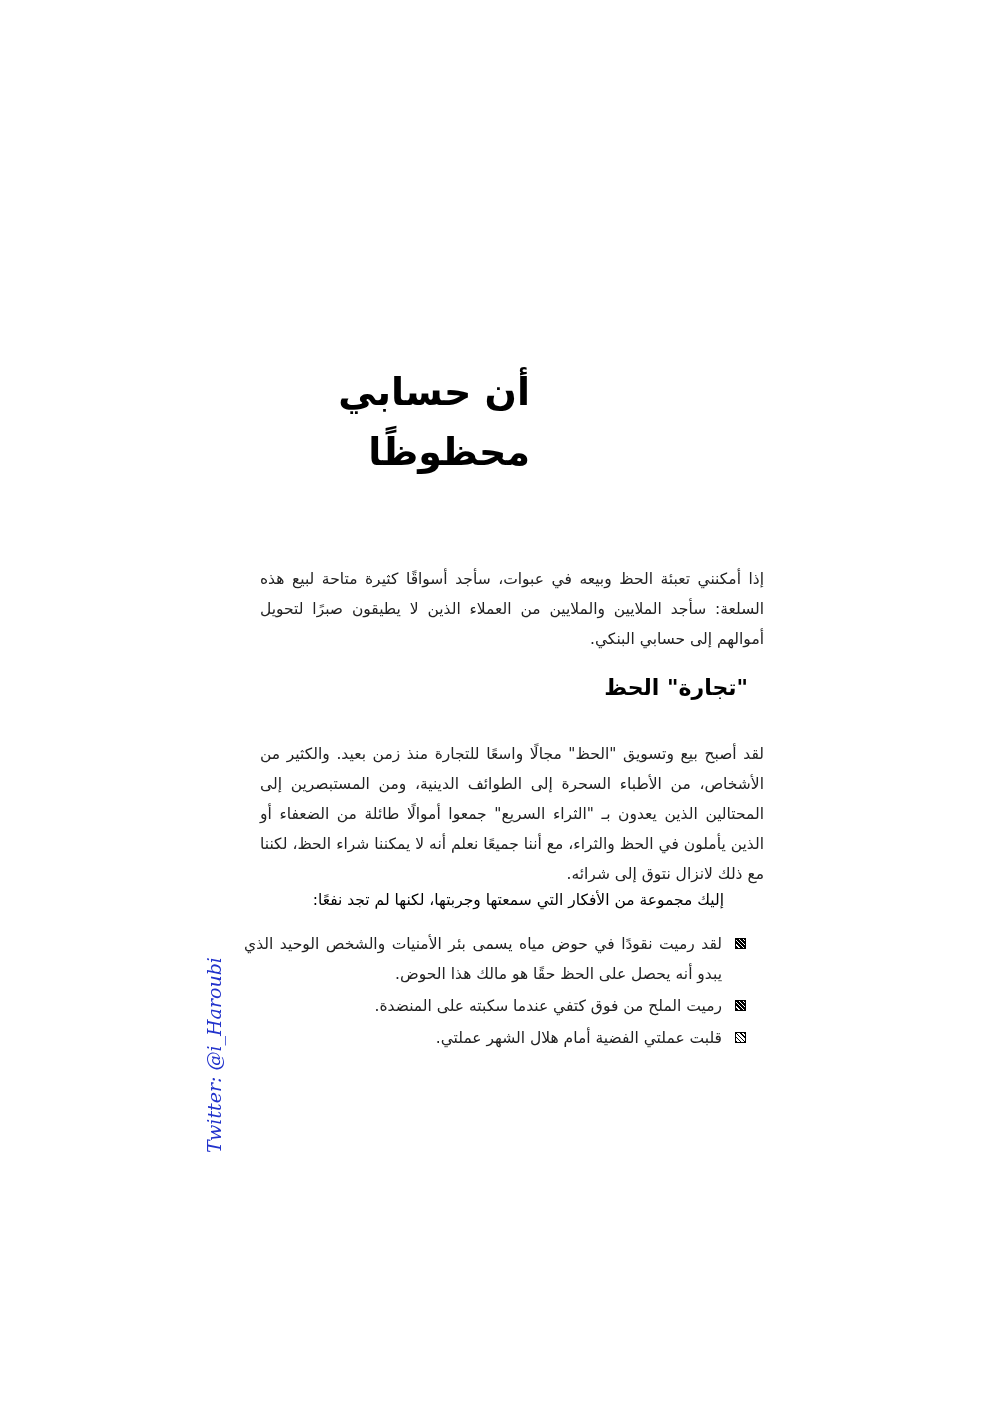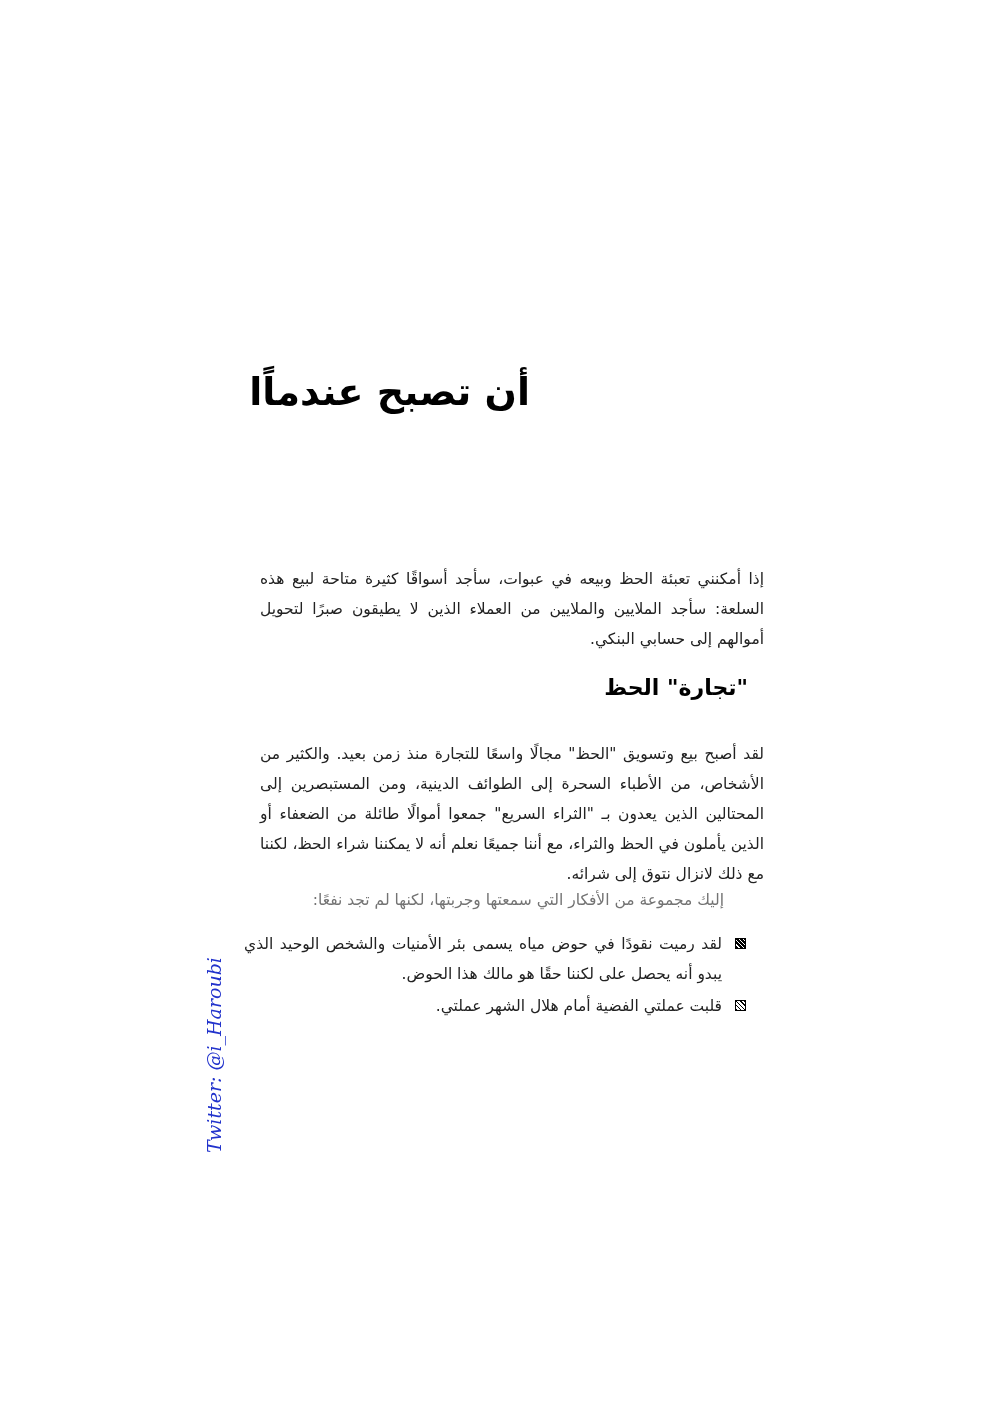--- a/index.html
+++ b/index.html
@@ -57,21 +57,21 @@
     .body-para { top: 723px; }
     .lead-in {
       position: absolute;
       top: 885px;
       left: 244px;
       width: 480px;
       direction: rtl;
       text-align: right;
       font-size: 15.5px;
       line-height: 30px;
-      color: #737373;
+      color: #000000;
       margin: 0;
     }
     .bullet-list {
       position: absolute;
       top: 929px;
       left: 244px;
       width: 504px;
       direction: rtl;
       list-style: none;
       margin: 0;
@@ -111,34 +111,38 @@
       white-space: nowrap;
       font-family: "DejaVu Serif", serif;
       font-style: italic;
       font-size: 19px;
       color: #2233cc;
     }
   </style>
 </head>
 <body>
 
-<h1 class="page-title">أن تصبح عندماًا</h1>
+<h1 class="page-title">أن حسابي محظوظًا</h1>
 
 <p class="text-block intro">إذا أمكنني تعبئة الحظ وبيعه في عبوات، سأجد أسواقًا كثيرة متاحة لبيع هذه السلعة: سأجد الملايين والملايين من العملاء الذين لا يطيقون صبرًا لتحويل أموالهم إلى حسابي البنكي.</p>
 
 <h2 class="section-heading">"تجارة" الحظ</h2>
 
 <p class="text-block body-para">لقد أصبح بيع وتسويق "الحظ" مجالًا واسعًا للتجارة منذ زمن بعيد. والكثير من الأشخاص، من الأطباء السحرة إلى الطوائف الدينية، ومن المستبصرين إلى المحتالين الذين يعدون بـ "الثراء السريع" جمعوا أموالًا طائلة من الضعفاء أو الذين يأملون في الحظ والثراء، مع أننا جميعًا نعلم أنه لا يمكننا شراء الحظ، لكننا مع ذلك لانزال نتوق إلى شرائه.</p>
 
 <p class="lead-in">إليك مجموعة من الأفكار التي سمعتها وجربتها، لكنها لم تجد نفعًا:</p>
 
 <ul class="bullet-list">
   <li class="bullet-item">
     <span class="bullet-icon"></span>
-    <span>لقد رميت نقودًا في حوض مياه يسمى بئر الأمنيات والشخص الوحيد الذي يبدو أنه يحصل على لكننا حقًا هو مالك هذا الحوض.</span>
+    <span>لقد رميت نقودًا في حوض مياه يسمى بئر الأمنيات والشخص الوحيد الذي يبدو أنه يحصل على الحظ حقًا هو مالك هذا الحوض.</span>
+  </li>
+  <li class="bullet-item">
+    <span class="bullet-icon"></span>
+    <span>رميت الملح من فوق كتفي عندما سكبته على المنضدة.</span>
   </li>
   <li class="bullet-item">
     <span class="bullet-icon light"></span>
     <span>قلبت عملتي الفضية أمام هلال الشهر عملتي.</span>
   </li>
 </ul>
 
 <div class="watermark">Twitter: @i_Haroubi</div>
 
 </body></html>

